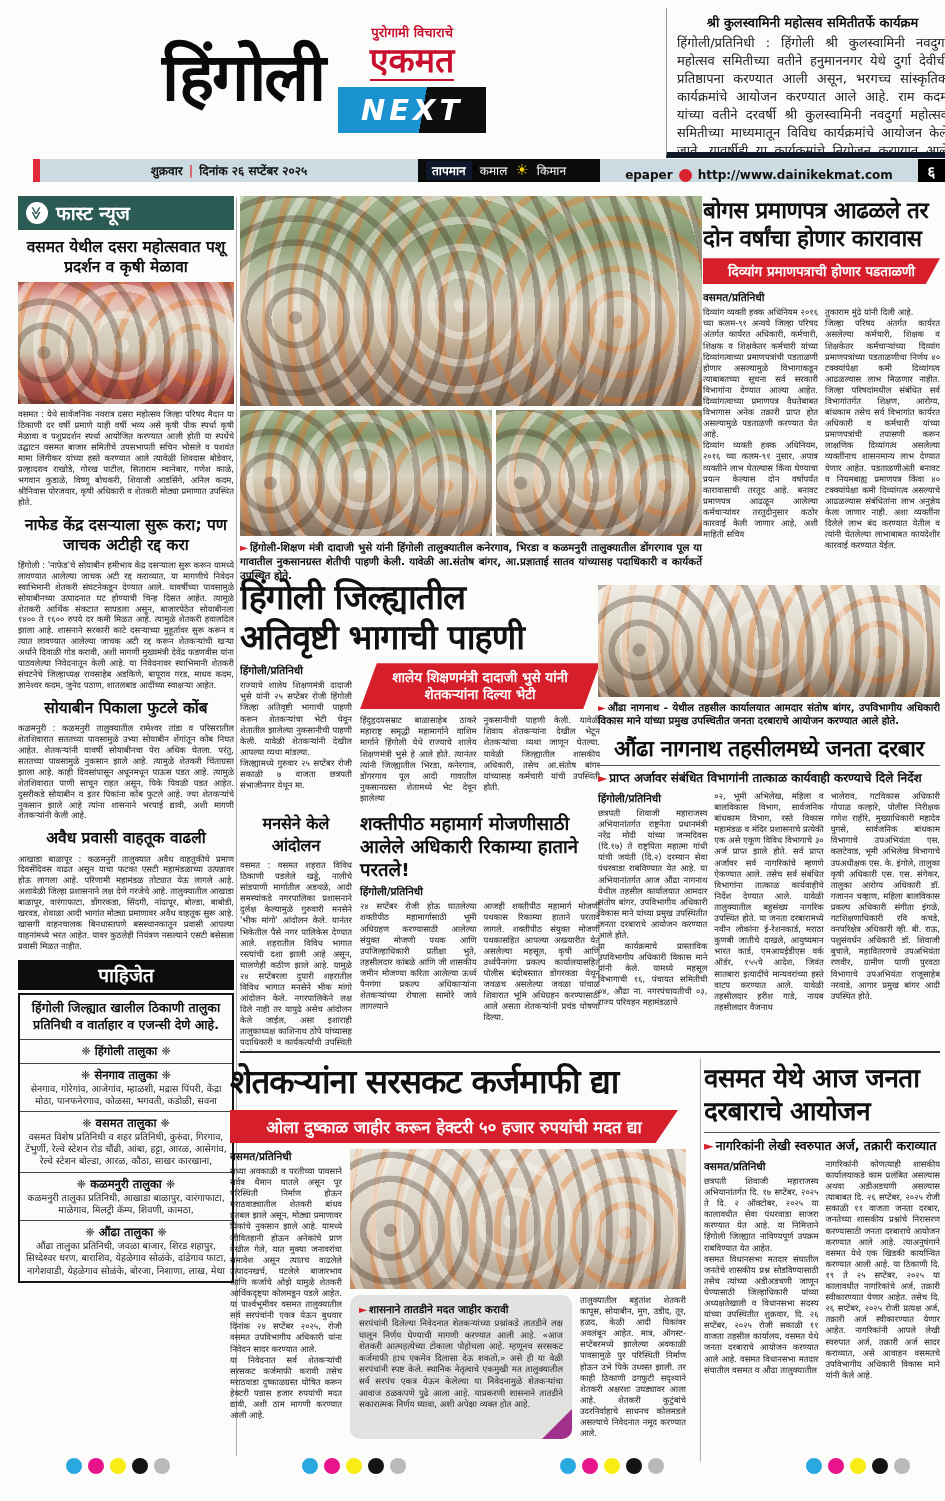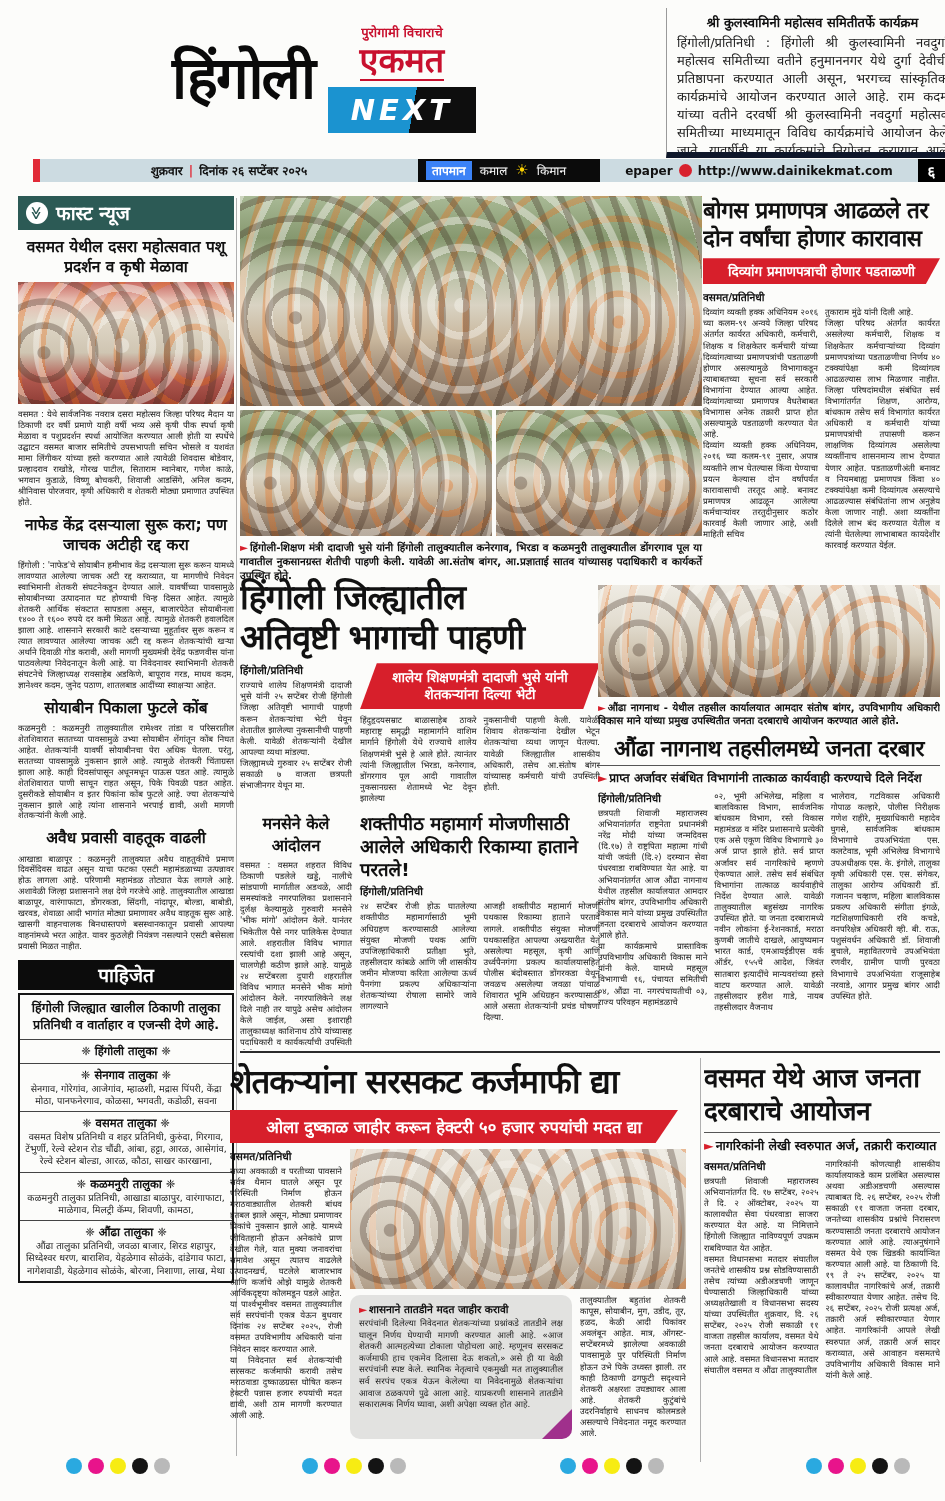--- a/index.html
+++ b/index.html
@@ -5,21 +5,21 @@
   * { margin:0; padding:0; box-sizing:border-box; }
   html,body { background:#e9e9e9; }
   #page {
     position:relative; width:945px; height:1501px; margin:0 auto;
     background:#fcfcfa; overflow:hidden;
     font-family:"DejaVu Sans", sans-serif; color:#111;
   }
   
   #masthead { position:absolute; left:0; top:0; width:648px; height:156px;
     display:flex; align-items:center; justify-content:center; gap:14px; }
-  .m-title { font-size:58px; font-weight:800; letter-spacing:-2px; color:#0a0a0a; line-height:1; }
+  .m-title { font-size:66px; font-weight:800; letter-spacing:-2px; color:#0a0a0a; line-height:1; }
   .brand-col { display:flex; flex-direction:column; align-items:center; gap:2px; }
   .m-tagline { color:#c8102e; font-size:13px; font-weight:700; }
   .m-brand { color:#c8102e; font-size:34px; font-weight:800; line-height:1; border-bottom:2px solid #c8102e; padding-bottom:2px; }
   .next-logo { margin-top:4px; width:148px; height:46px;
     background:linear-gradient(100deg,#1b93d0 0 57%,#0e0e0e 57% 100%);
     display:flex; align-items:center; justify-content:center;
     color:#fff; font-weight:800; font-style:italic; font-size:29px; letter-spacing:4px; }
   
   #kbox { position:absolute; left:650px; top:8px; width:290px; height:150px;
     border-left:1px solid #9a9a9a; border-bottom:6px solid #0f172a;
@@ -28,23 +28,23 @@
     border-radius:50%; background:#9a9a9a; }
   .k-title { font-size:13px; font-weight:800; text-align:center; margin-bottom:3px; }
   .k-body { font-size:13px; line-height:1.38; text-align:justify; color:#222; }
   
   #datebar { position:absolute; left:33px; top:159px; width:912px; height:23px;
     display:flex; align-items:stretch; background:#ccdbe1; font-size:12px; }
   .db-accent { width:7px; background:#e12b38; }
   .db-date { width:378px; display:flex; align-items:center; justify-content:center; gap:6px; font-weight:700; }
   .db-sep { color:#e12b38; font-weight:800; }
   .db-temp { width:182px; background:#0b0b0b; color:#fff; display:flex; align-items:center; gap:8px; padding:0 8px; }
-  .temp-chip { background:#3b82f6; padding:1px 6px; font-weight:700; }
+  .temp-chip { background:#0f172a; padding:1px 6px; font-weight:700; }
   .sun { color:#ffd400; font-size:15px; line-height:1; }
-  .db-epaper { flex:1; display:flex; align-items:center; justify-content:center; gap:6px; font-weight:600; color:#111; }
+  .db-epaper { flex:1; display:flex; align-items:flex-end; justify-content:center; gap:6px; font-weight:600; color:#111; }
   .ep-icon { width:13px; height:13px; border-radius:50%; background:#d8222e; display:inline-block; }
   .db-page { width:27px; background:#000; color:#fff; display:flex; align-items:center; justify-content:center;
     font-weight:800; font-size:15px; }
   
   .art-body { font-size:8.4px; line-height:1.32; text-align:justify; color:#1c1c1c; white-space:pre-line; }
   .byline { font-size:10.5px; font-weight:800; margin-bottom:3px; }
   .cols { display:flex; gap:7px; }
   .col { flex:1; min-width:0; }
   .red-banner { background:#d71f2b; color:#fff; font-weight:800; text-align:center;
     display:flex; align-items:center; justify-content:center; }

